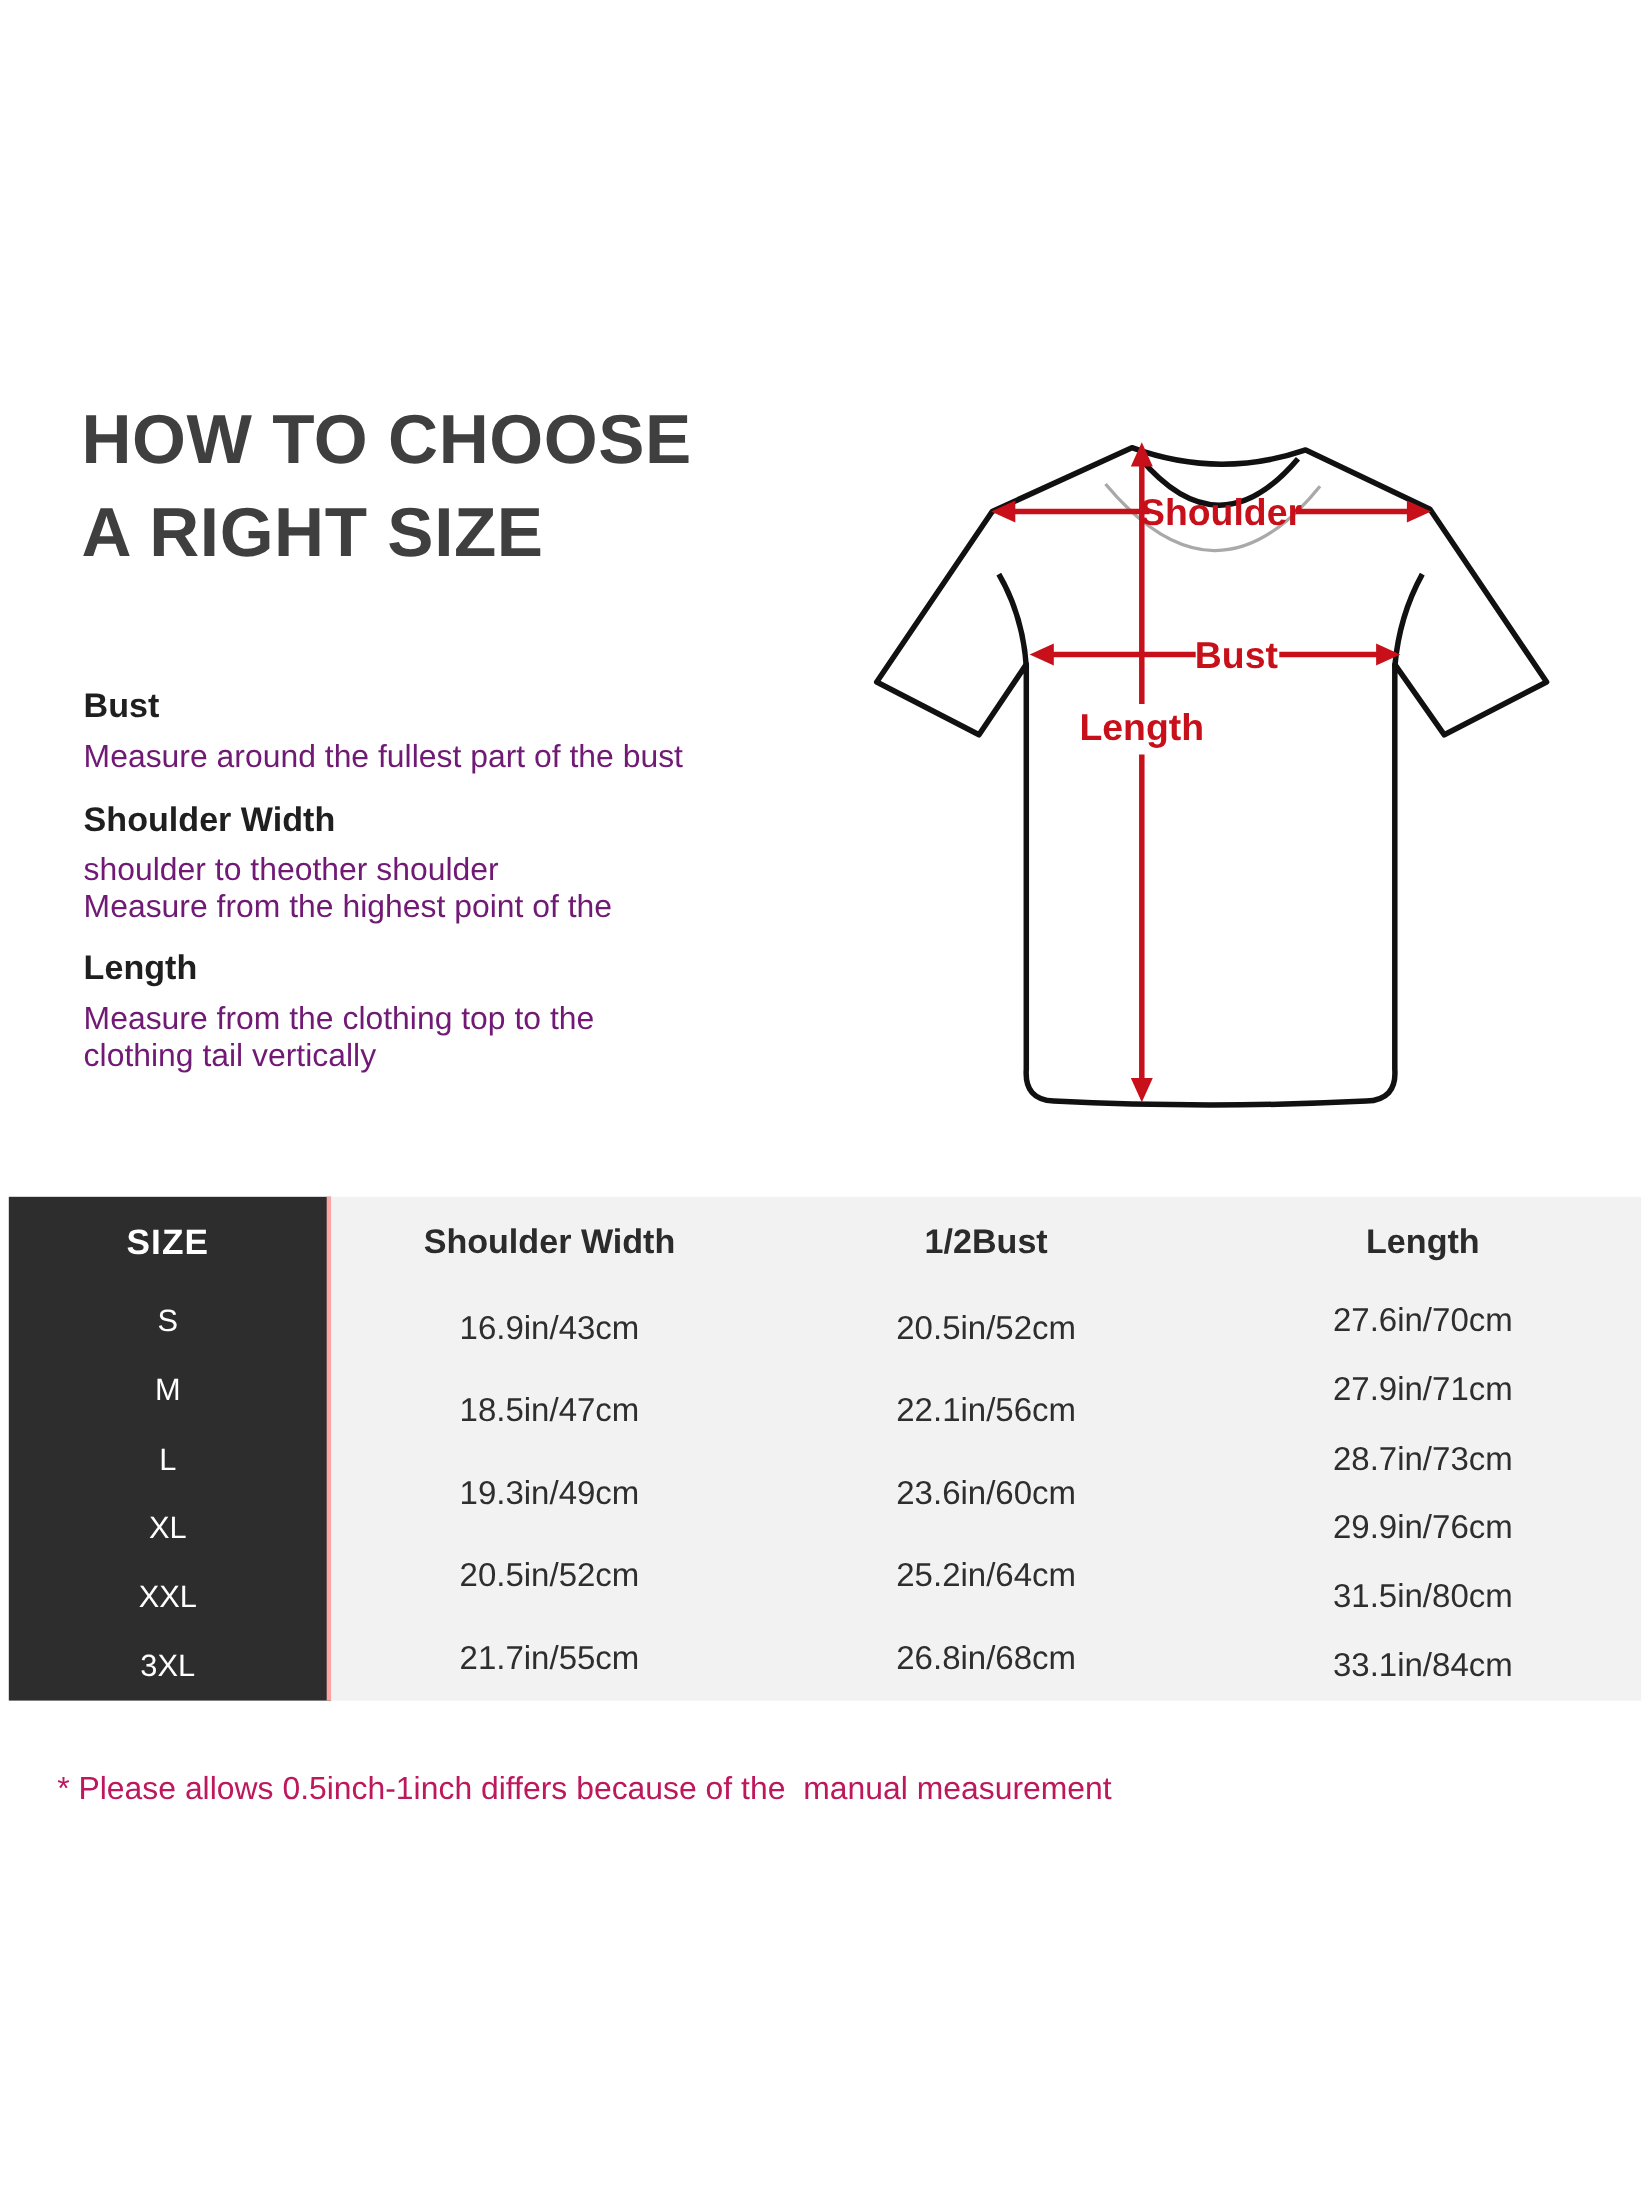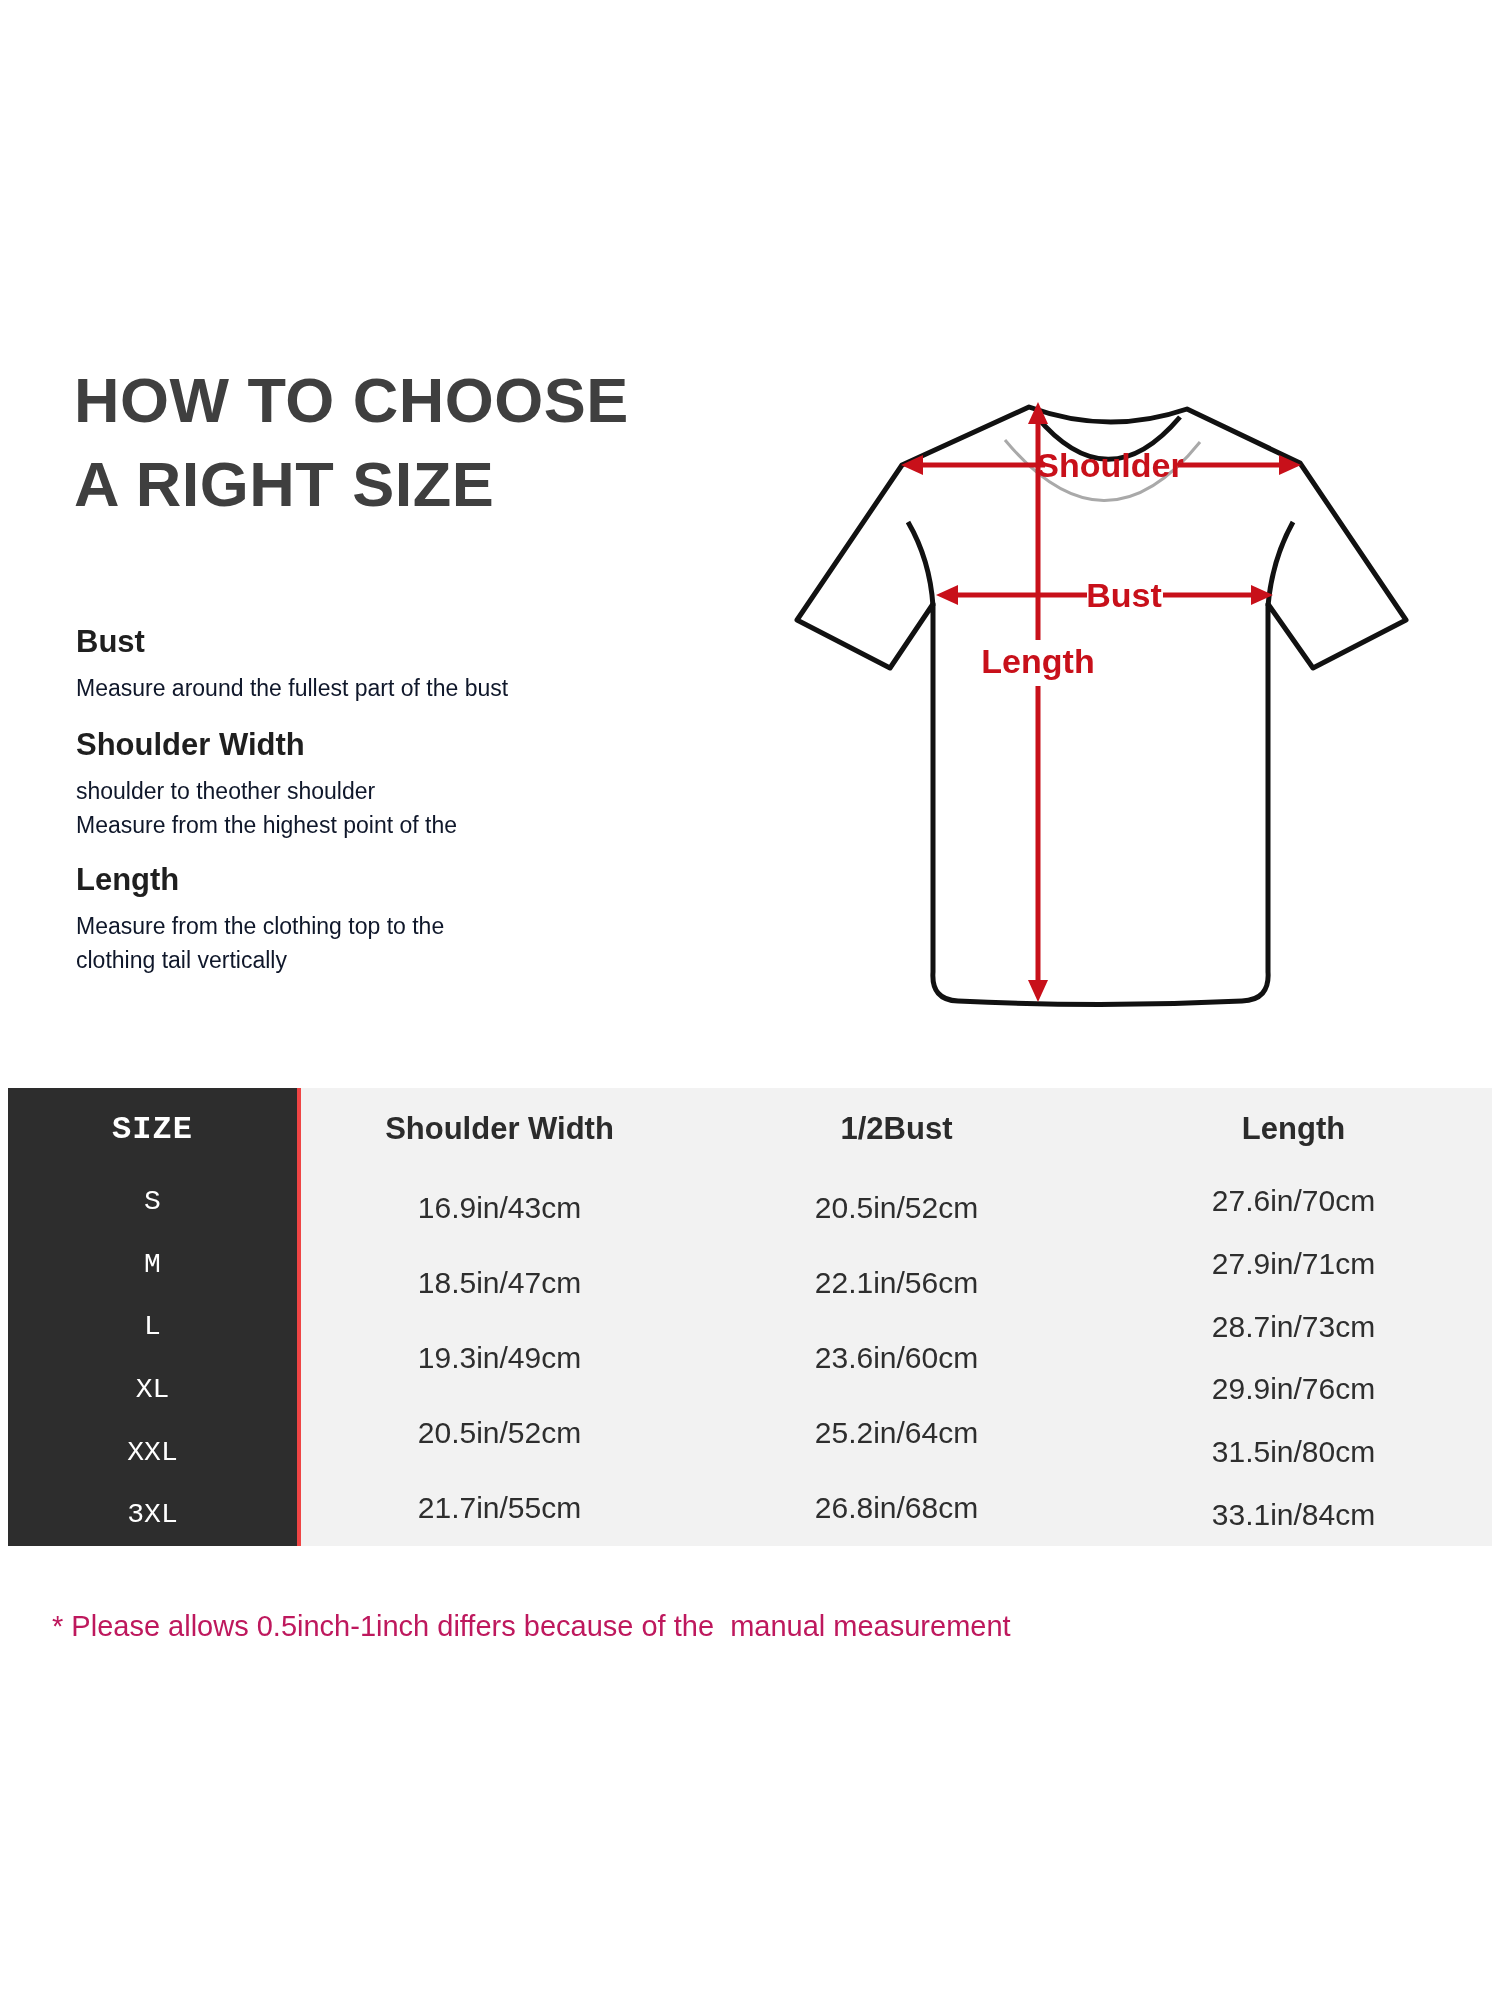--- a/index.html
+++ b/index.html
@@ -9,30 +9,30 @@
   }
   
   .title {
     position:absolute; left:74px; top:358px;
     font-size:63px; font-weight:bold; color:#3f3f3f;
     line-height:84px; letter-spacing:0.5px;
   }
   
   .guide-section { position:absolute; left:76px; }
   .g-heading { font-size:31px; font-weight:bold; color:#1f1f1f; margin-bottom:11px; }
-  .g-line { font-size:23px; color:#0f172a; line-height:34px; }
+  .g-line { font-size:29px; color:#701a75; line-height:34px; }
   #sec-bust { top:624px; }
   #sec-shoulder { top:727px; }
   #sec-length { top:862px; }
   
   .diagram-svg { position:absolute; left:0; top:0; width:1500px; height:2000px; }
   .red-label { font-family:"Liberation Sans", sans-serif; font-size:34px; font-weight:bold; fill:#c8101a; }
   
   .size-table { position:absolute; left:8px; top:1088px; width:1484px; height:458px; display:flex; }
-  .size-col { width:289px; background:#2d2d2d; border-right:4px solid #ef4444; display:flex; flex-direction:column;font-family:Liberation Mono, monospace; }
+  .size-col { width:289px; background:#2d2d2d; border-right:4px solid #fca5a5; display:flex; flex-direction:column; }
   .data-wrap { flex:1; background:#f2f2f2; display:flex; }
   .col { flex:1; display:flex; flex-direction:column; }
   .col-header { height:82px; display:flex; align-items:center; justify-content:center;
                 font-weight:bold; font-size:31px; color:#2b2b2b; }
   .size-col .col-header { color:#ffffff; font-size:32px; letter-spacing:1px; }
   .cells { flex:1; display:flex; flex-direction:column; }
   .cell { flex:1; display:flex; align-items:center; justify-content:center; font-size:30px; color:#2e2e2e; }
   .size-col .cell { color:#ffffff; font-size:28px; }
   
   .footnote { position:absolute; left:52px; top:1610px; font-size:29px; color:#be185d; white-space:pre; }

